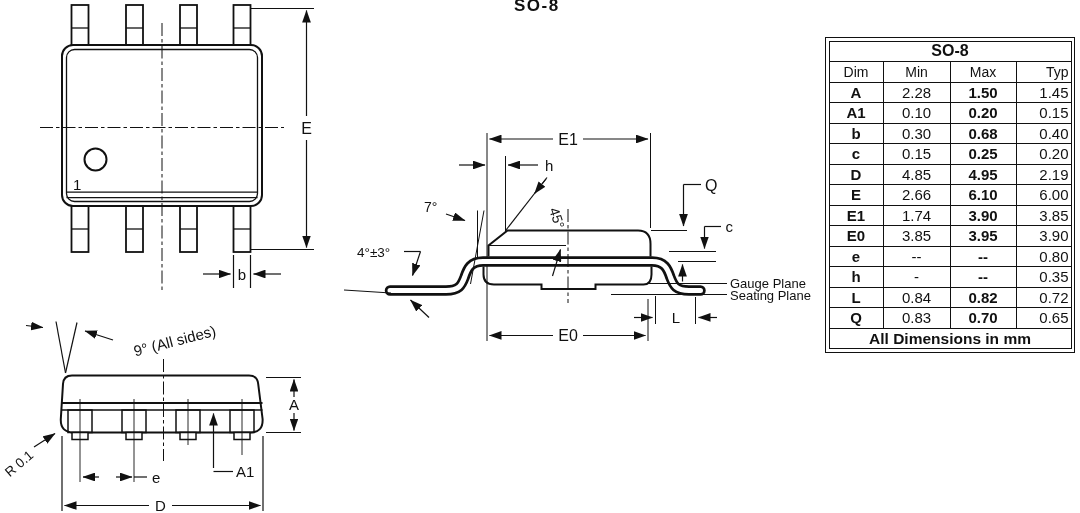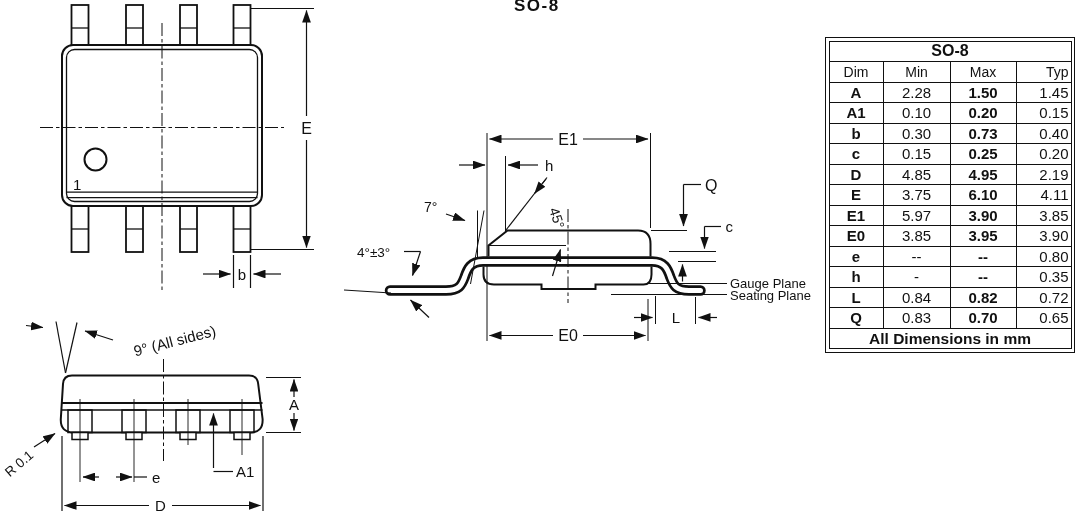--- a/index.html
+++ b/index.html
@@ -272,44 +272,44 @@
       </tr>
       <tr>
         <td class="c-dim">A1</td>
         <td class="c-min">0.10</td>
         <td class="c-max">0.20</td>
         <td class="c-typ">0.15</td>
       </tr>
       <tr>
         <td class="c-dim">b</td>
         <td class="c-min">0.30</td>
-        <td class="c-max">0.73</td>
+        <td class="c-max">0.68</td>
         <td class="c-typ">0.40</td>
       </tr>
       <tr>
         <td class="c-dim">c</td>
         <td class="c-min">0.15</td>
         <td class="c-max">0.25</td>
         <td class="c-typ">0.20</td>
       </tr>
       <tr>
         <td class="c-dim">D</td>
         <td class="c-min">4.85</td>
         <td class="c-max">4.95</td>
         <td class="c-typ">2.19</td>
       </tr>
       <tr>
         <td class="c-dim">E</td>
-        <td class="c-min">3.75</td>
+        <td class="c-min">2.66</td>
         <td class="c-max">6.10</td>
-        <td class="c-typ">4.11</td>
+        <td class="c-typ">6.00</td>
       </tr>
       <tr>
         <td class="c-dim">E1</td>
-        <td class="c-min">5.97</td>
+        <td class="c-min">1.74</td>
         <td class="c-max">3.90</td>
         <td class="c-typ">3.85</td>
       </tr>
       <tr>
         <td class="c-dim">E0</td>
         <td class="c-min">3.85</td>
         <td class="c-max">3.95</td>
         <td class="c-typ">3.90</td>
       </tr>
       <tr>

